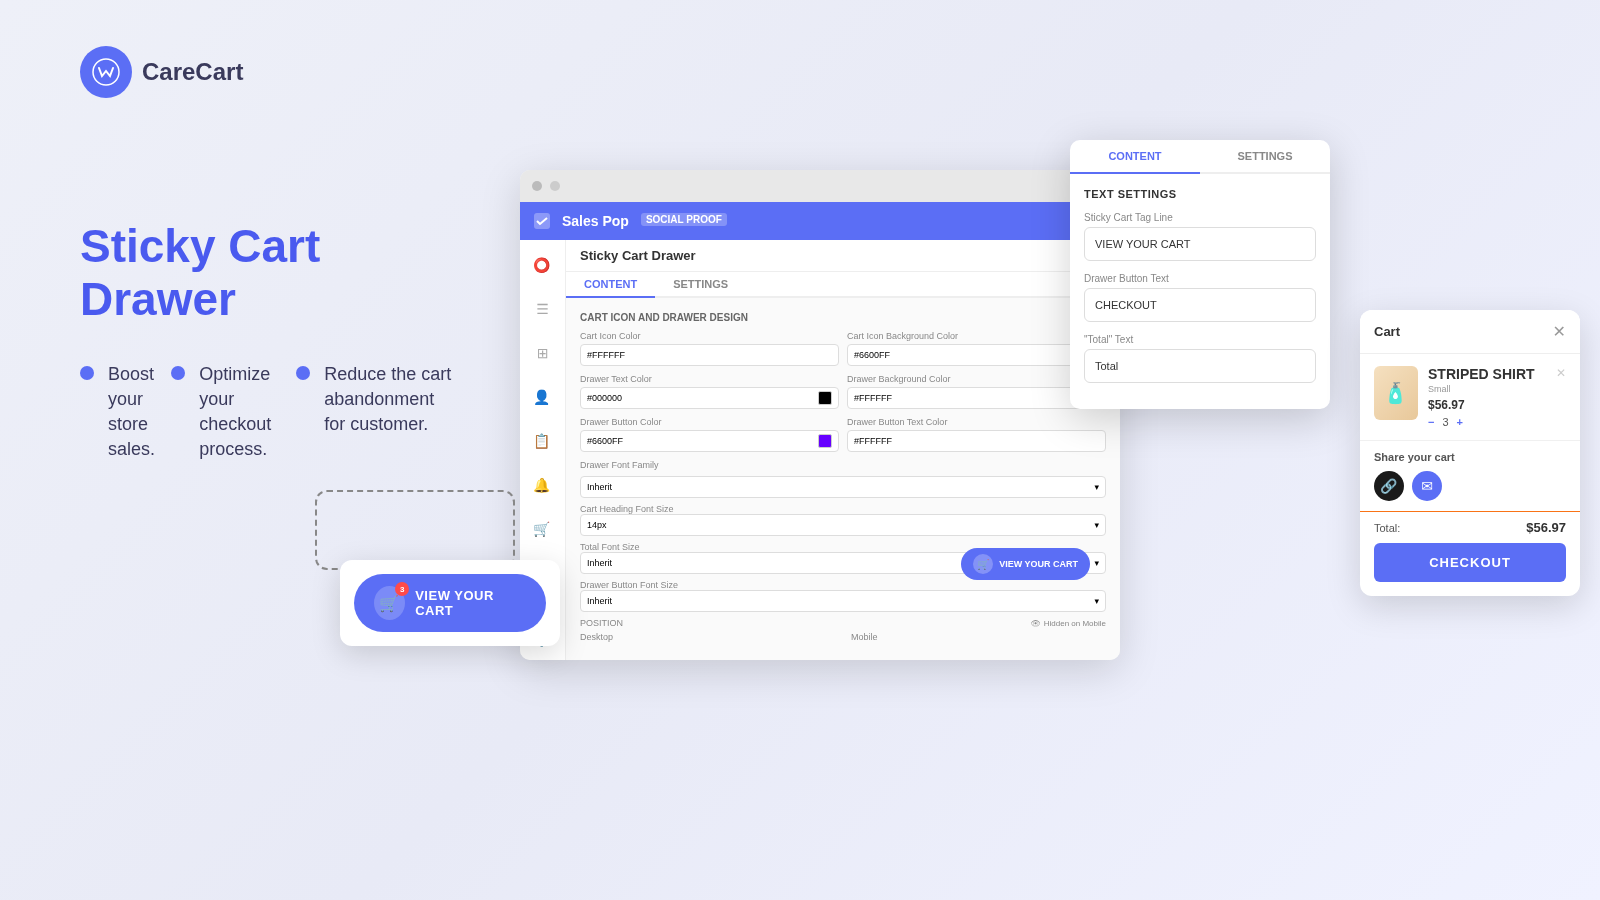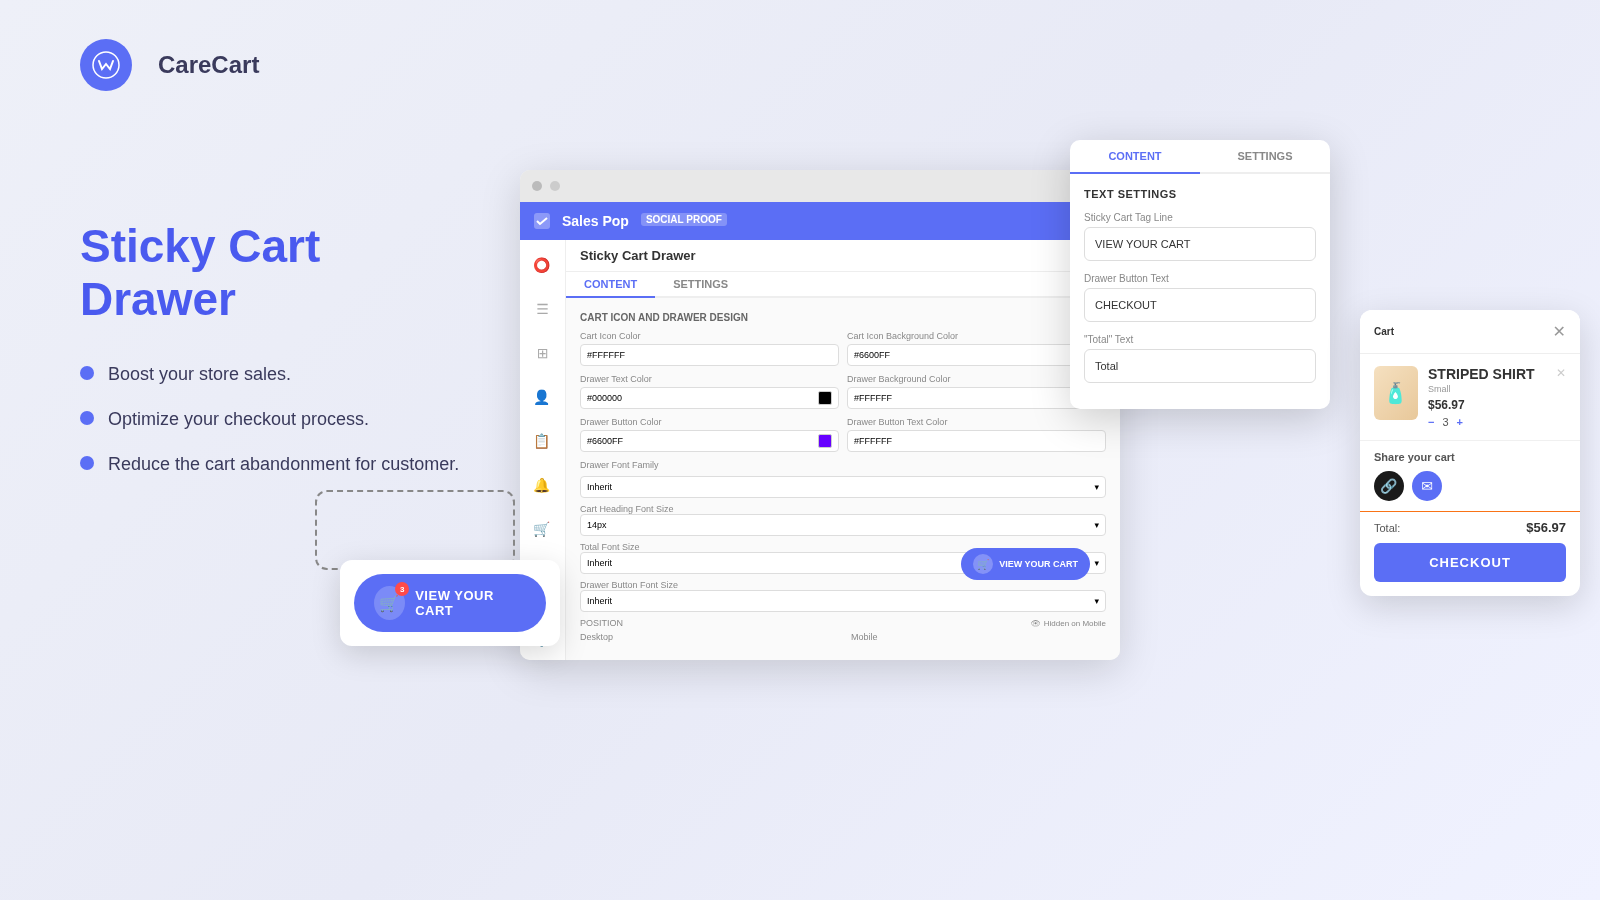--- a/index.html
+++ b/index.html
@@ -8,25 +8,25 @@
       height: 900px;
       background: linear-gradient(135deg, #eef0f8 0%, #e8eaf6 50%, #f0f2ff 100%);
       font-family: -apple-system, BlinkMacSystemFont, 'Segoe UI', sans-serif;
       overflow: hidden;
       position: relative;
     }
 
     
     .logo-area {
       position: absolute;
-      top: 39px;
+      top: 46px;
       left: 80px;
       display: flex;
       align-items: center;
-      gap: 26px;
+      gap: 10px;
     }
     .logo-icon {
       width: 52px;
       height: 52px;
       border-radius: 50%;
       background: #5b6ef5;
       display: flex;
       align-items: center;
       justify-content: center;
       color: white;
@@ -49,22 +49,21 @@
     .main-title {
       font-size: 46px;
       font-weight: 800;
       color: #4a5aef;
       line-height: 1.15;
       margin-bottom: 36px;
     }
     .bullet-list {
       list-style: none;
       display: flex;
-      flex-direction: column;
-      gap: 20px;
+      flex-direction: row;
     }
     .bullet-list li {
       display: flex;
       align-items: flex-start;
       gap: 14px;
       font-size: 18px;
       color: #3a3a5c;
       font-weight: 500;
       line-height: 1.4;
     }
@@ -479,21 +478,21 @@
     }
     .drawer-top-bar {
       background: white;
       padding: 12px 14px;
       display: flex;
       align-items: center;
       justify-content: space-between;
       border-bottom: 1px solid #eee;
     }
     .drawer-cart-title {
-      font-size: 10px;
+      font-size: 13px;
       font-weight: 700;
       color: #333;
     }
     .drawer-close {
       color: #999;
       font-size: 16px;
       cursor: pointer;
     }
     .drawer-product {
       padding: 12px 14px;

